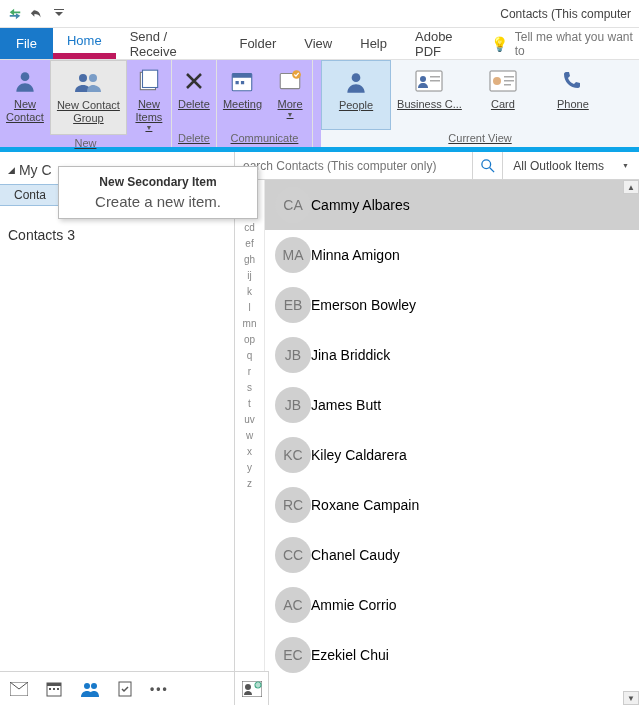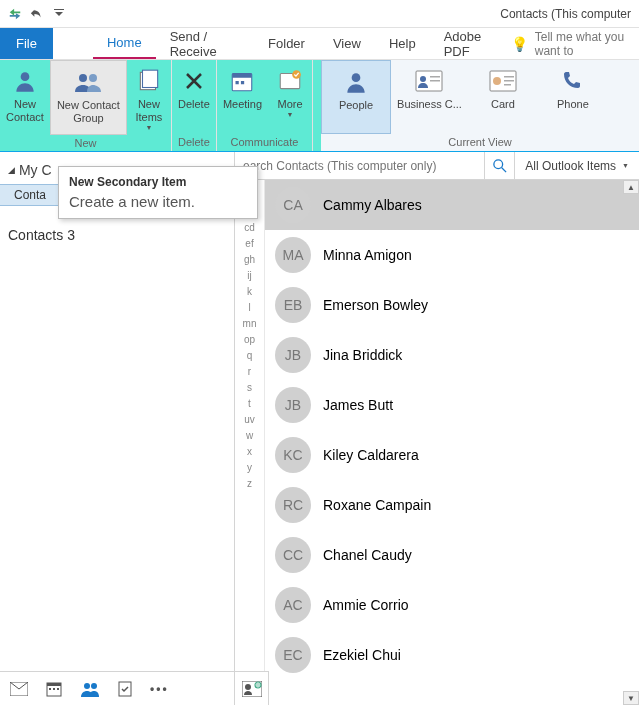--- a/index.html
+++ b/index.html
@@ -7,66 +7,66 @@
 
 
 .titlebar { height: 28px; display: flex; align-items: center; padding: 0 4px; border-bottom: 1px solid #e1e1e1; }
 .qat-btn { width: 22px; height: 22px; display: flex; align-items: center; justify-content: center; color: #444; }
 .title-text { margin-left: auto; font-size: 12px; color: #444; padding-right: 4px; }
 
 
 .ribbon-tabs { height: 32px; display: flex; align-items: stretch; border-bottom: 1px solid #e1e1e1; }
 .file-tab { background: #1979ca; color: #fff; padding: 0 16px; display: flex; align-items: center; font-size: 13px; }
 .ribbon-tab { padding: 0 14px; display: flex; align-items: center; font-size: 13px; color: #444; }
-.ribbon-tab.active { color: #1979ca; border-bottom: 2px solid #be185d; margin-left: 40px; }
+.ribbon-tab.active { color: #1979ca; border-bottom: 6px solid #be185d; }
 .tell-me { margin-left: auto; display: flex; align-items: center; color: #777; font-size: 12px; gap: 6px; padding-right: 4px; }
 .bulb { color: #c9a400; font-size: 14px; }
 
 
-.ribbon { height: 92px; display: flex; border-bottom: 1px solid #0ea5e9; background: #5eead4; }
+.ribbon { height: 92px; display: flex; border-bottom: 5px solid #0ea5e9; background: #c4b5fd; text-decoration: underline; }
 .ribbon-group { display: flex; flex-direction: column; border-right: 1px solid #e1e1e1; }
 .ribbon-group-buttons { display: flex; flex: 1; }
 .ribbon-group-label { text-align: center; font-size: 11px; color: #666; padding: 2px 0 3px; }
 .rbtn { display: flex; flex-direction: column; align-items: center; justify-content: flex-start; padding: 4px 6px 2px; min-width: 44px; font-size: 11px; color: #444; text-align: center; line-height: 1.2; }
 .rbtn .ric { height: 34px; display: flex; align-items: center; justify-content: center; font-size: 24px; color: #4a6da7; }
 .rbtn.sel { background: #cfe4f5; border: 1px solid #9bc0e0; }
 .rbtn2 { background: #e8e8e8; border: 1px solid #ccc; }
 .cv { background: #f2f6fa; margin-left: 8px; }
 .cv .rbtn { min-width: 70px; }
 
 
 .main { display: flex; height: calc(705px - 28px - 32px - 92px); }
 .nav { width: 235px; border-right: 1px solid #d4d4d4; display: flex; flex-direction: column; background: #fff; position: relative; }
 .nav-header { padding: 10px 8px 6px; font-size: 14px; color: #444; display: flex; align-items: center; gap: 4px; }
 .nav-item { padding: 3px 14px; font-size: 12px; color: #333; }
 .nav-item.sel { background: #d6e7f5; border-top: 1px solid #9bc0e0; border-bottom: 1px solid #9bc0e0; }
 .nav-bottom { margin-top: auto; height: 34px; border-top: 1px solid #d4d4d4; display: flex; align-items: center; gap: 18px; padding: 0 10px; color: #555; }
 .nav-bottom .on { color: #1979ca; }
 
 
-.tooltip { position: absolute; left: 58px; top: 14px; width: 200px; background: #fff; border: 1px solid #bbb; box-shadow: 2px 2px 5px rgba(0,0,0,0.2); padding: 8px 10px; z-index: 50; }
+.tooltip { position: absolute; left: 58px; top: 14px; width: 200px; background: #fff; border: 1px solid #bbb; box-shadow: 2px 2px 5px rgba(0,0,0,0.2); padding: 8px 10px; z-index: 50; text-align: center; }
 .tooltip .tt-title { font-weight: bold; font-size: 12px; margin-bottom: 4px; color: #333; }
 .tooltip .tt-body { font-size: 15px; color: #555; }
 
 
 .right { flex: 1; display: flex; flex-direction: column; }
 .searchbar { height: 28px; display: flex; border-bottom: 1px solid #d4d4d4; }
 .search-input { flex: 1; border: none; padding: 0 8px; font-size: 12px; color: #777; outline: none; border-right: 1px solid #d4d4d4; }
 .search-icon-box { width: 30px; display: flex; align-items: center; justify-content: center; color: #1979ca; border-right: 1px solid #d4d4d4; }
-.filter-drop { padding: 0 10px; display: flex; align-items: center; gap: 6px; font-size: 12px; color: #444; }
+.filter-drop { padding: 0 10px; display: flex; align-items: center; gap: 18px; font-size: 12px; color: #444; }
 
 .list-area { flex: 1; display: flex; }
 .alpha { width: 30px; border-right: 1px solid #e8e8e8; display: flex; flex-direction: column; align-items: center; padding-top: 10px; gap: 5px; font-size: 10px; color: #888; }
 
 .contacts { flex: 1; position: relative; display: flex; flex-direction: column; overflow: hidden; }
 .scroll-btn { height: 14px; background: #f0f0f0; border: 1px solid #ccc; display: flex; align-items: center; justify-content: center; font-size: 8px; color: #555; margin: 0 0 0 auto; width: 16px; }
 .scroll-btn.top { position: absolute; top: 0; right: 0; }
 .scroll-btn.bot { position: absolute; bottom: 0; right: 0; }
 .contact-list { flex: 1; overflow: hidden; }
-.contact-row { display: flex; align-items: center; height: 50px; padding: 0 10px; gap: 12px; }
+.contact-row { display: flex; align-items: center; height: 50px; padding: 0 10px; }
 .contact-row.sel { background: #cfcfcf; }
 .avatar { width: 36px; height: 36px; border-radius: 50%; background: #d0d0d0; display: flex; align-items: center; justify-content: center; font-size: 14px; color: #777; }
 .cname { font-size: 14px; color: #000000; }
 
 .viewstrip { position: absolute; left: 235px; bottom: 0; height: 34px; width: 34px; border-top: 1px solid #d4d4d4; border-right: 1px solid #d4d4d4; display: flex; align-items: center; justify-content: center; color: #555; background: #fff; }
 
 svg { display: block; }
 </style>
 </head>
 <body>

